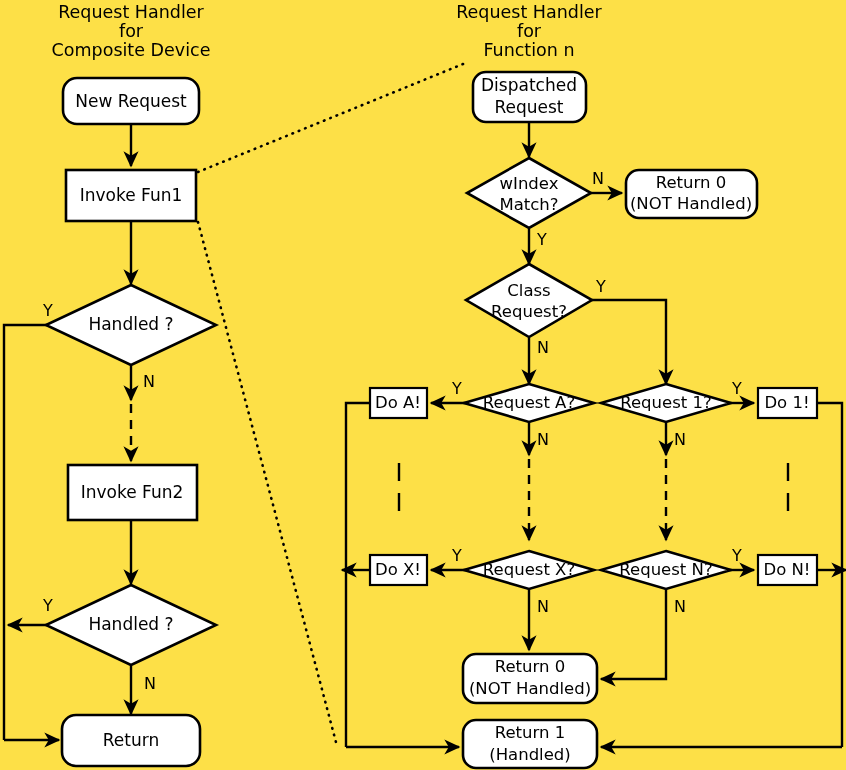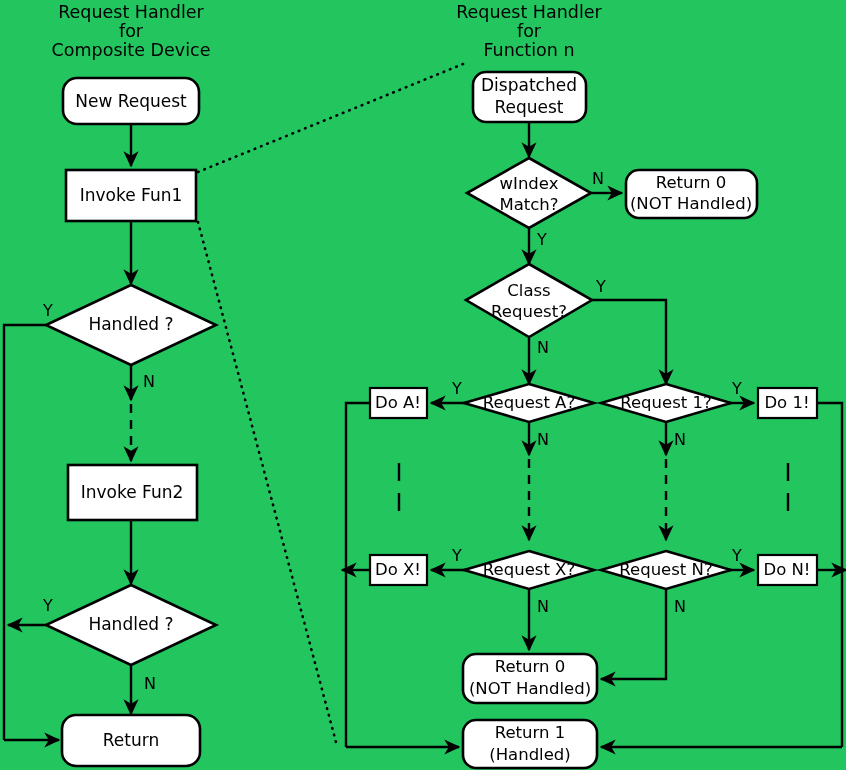--- a/index.html
+++ b/index.html
@@ -4,21 +4,21 @@
 <style>
   html, body {
     margin: 0;
     padding: 0;
     background: #ffffff;
   }
   #page {
     position: relative;
     width: 846px;
     height: 770px;
-    background: #22c55e;
+    background: #fde047;
     font-family: "DejaVu Sans", sans-serif;
     overflow: hidden;
   }
   svg#flow {
     display: block;
     width: 846px;
     height: 770px;
   }
   .node-shape {
     fill: #ffffff;

